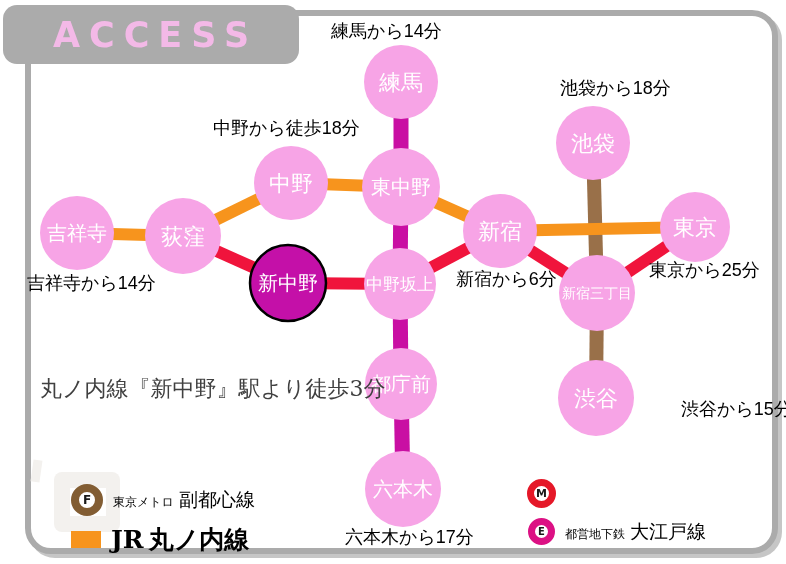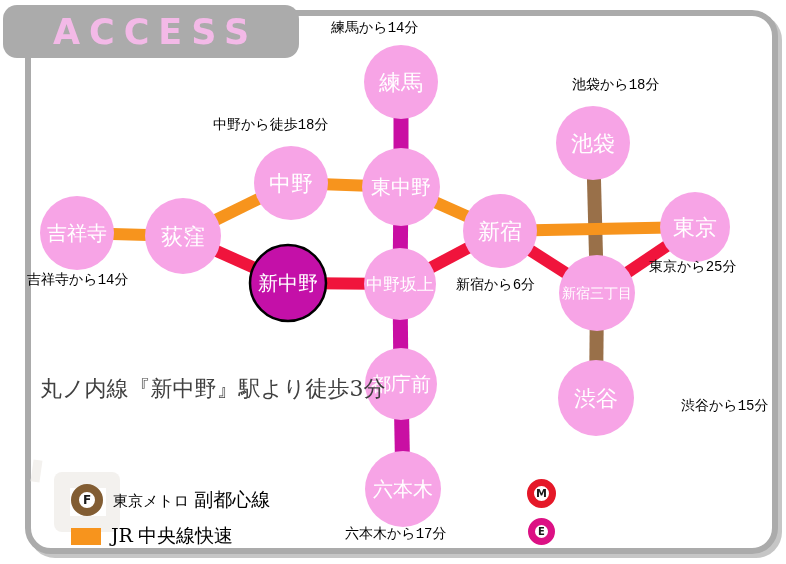--- a/index.html
+++ b/index.html
@@ -10,36 +10,36 @@
          border:6px solid #ababab;border-radius:26px;background:#fff;
          box-shadow:4px 4px 0 #c6c6c6;z-index:0;}
 
   .watermark{position:absolute;left:14px;top:448px;width:110px;height:100px;z-index:1;}
   .wm-blob{position:absolute;left:40px;top:24px;width:66px;height:60px;background:#f3f1ee;border-radius:8px;}
   .wm-hole{position:absolute;left:56px;top:40px;width:36px;height:28px;background:#fff;}
   .wm-tick{position:absolute;left:18px;top:12px;width:9px;height:22px;background:#f3f1ee;transform:rotate(8deg);}
 
   #map-svg{position:absolute;left:0;top:0;width:786px;height:564px;z-index:2;}
 
-  #time-labels .time-label{position:absolute;font-family:Liberation Mono, monospace;font-size:14px;
+  #time-labels .time-label{position:absolute;font-family:Liberation Sans, sans-serif;font-size:18px;
          color:#000;white-space:nowrap;z-index:3;}
 
   .note{position:absolute;left:40px;top:374px;font-family:"DejaVu Serif",serif;font-size:22px;
         color:#404040;white-space:nowrap;z-index:3;}
 
-  .banner{position:absolute;left:3px;top:5px;width:296px;height:53px;background:#ababab;
+  .banner{position:absolute;left:3px;top:5px;width:296px;height:59px;background:#ababab;
           border-radius:14px;display:flex;align-items:center;justify-content:center;z-index:4;}
   .banner-title{color:#f3b9e7;font-size:35px;font-weight:bold;letter-spacing:9px;
           font-family:"DejaVu Sans",sans-serif;padding-left:9px;}
 
   .legend-item{position:absolute;display:flex;align-items:center;gap:10px;z-index:4;}
   .legend-text{font-family:"DejaVu Serif",serif;color:#000;white-space:nowrap;}
-  .legend-prefix{font-size:15px;}
+  .legend-prefix{font-size:12px;}
   .legend-name{font-size:19px;text-align:center;}
-  .li-jr .legend-prefix,.li-jr .legend-name{font-size:19px;}
+  .li-jr .legend-prefix,.li-jr .legend-name{font-size:25px;font-weight:bold;}
   .ring{border-radius:50%;background:#fff;display:flex;align-items:center;justify-content:center;
         box-sizing:border-box;flex:0 0 auto;}
   .ring-letter{font-weight:bold;color:#1a1a1a;font-family:"DejaVu Sans",sans-serif;line-height:1;}
   .ring-f{width:32px;height:32px;border:8px solid #825d33;}
   .ring-f .ring-letter{font-size:12px;}
   .ring-m{width:29px;height:29px;border:7px solid #e51828;}
   .ring-m .ring-letter{font-size:11px;}
   .ring-e{width:27px;height:27px;border:7px solid #dc1184;}
   .ring-e .ring-letter{font-size:10px;}
   .swatch-jr{width:30px;height:17px;background:#f7941d;flex:0 0 auto;}
@@ -131,52 +131,53 @@
         <text x="596" y="398" dy="0.36em" text-anchor="middle" fill="#ffffff" font-size="22" font-family="&quot;DejaVu Sans&quot;, sans-serif">渋谷</text>
       </g>
       <g>
         <circle cx="403" cy="489" r="38" fill="#f7a4e6"></circle>
         <text x="403" y="489" dy="0.36em" text-anchor="middle" fill="#ffffff" font-size="20" font-family="&quot;DejaVu Sans&quot;, sans-serif">六本木</text>
       </g>
     </svg>
 
   <div id="time-labels">
       <div class="time-label" style="left: 331px; top: 19px;">練馬から14分</div>
-      <div class="time-label" style="left: 572px; top: 76px;">池袋から18分</div>
+      <div class="time-label" style="left: 560px; top: 76px;">池袋から18分</div>
       <div class="time-label" style="left: 213px; top: 116px;">中野から徒歩18分</div>
       <div class="time-label" style="left: 27px; top: 271px; text-align: center;">吉祥寺から14分</div>
-      <div class="time-label" style="left: 456px; top: 276px;">新宿から6分</div>
+      <div class="time-label" style="left: 456px; top: 267px;">新宿から6分</div>
       <div class="time-label" style="left: 649px; top: 258px;">東京から25分</div>
       <div class="time-label" style="left: 636px; top: 397px; margin-left: 45px;">渋谷から15分</div>
       <div class="time-label" style="left: 345px; top: 525px; text-align: center;">六本木から17分</div>
     </div>
 
   <div class="note">丸ノ内線『新中野』駅より徒歩3分</div>
 
   <div class="banner">
     <span class="banner-title">ACCESS</span>
   </div>
 
   <div class="legend-item li-f">
     <span class="ring ring-f">
       <span class="ring-letter">F</span>
     </span>
     <span class="legend-text"><span class="legend-prefix">東京メトロ</span> <span class="legend-name">副都心線</span></span>
   </div>
 
   <div class="legend-item li-jr">
     <span class="swatch-jr"></span>
-    <span class="legend-text"><span class="legend-prefix">JR</span> <span class="legend-name">中央線快速</span></span>
+    <span class="legend-text"><span class="legend-prefix">JR</span> <span class="legend-name">丸ノ内線</span></span>
   </div>
 
   <div class="legend-item li-m">
     <span class="ring ring-m">
       <span class="ring-letter">M</span>
     </span>
   </div>
 
   <div class="legend-item li-e">
     <span class="ring ring-e">
       <span class="ring-letter">E</span>
     </span>
+    <span class="legend-text"><span class="legend-prefix">都営地下鉄</span> <span class="legend-name">大江戸線</span></span>
   </div>
 
 </div>
 
 </body></html>

